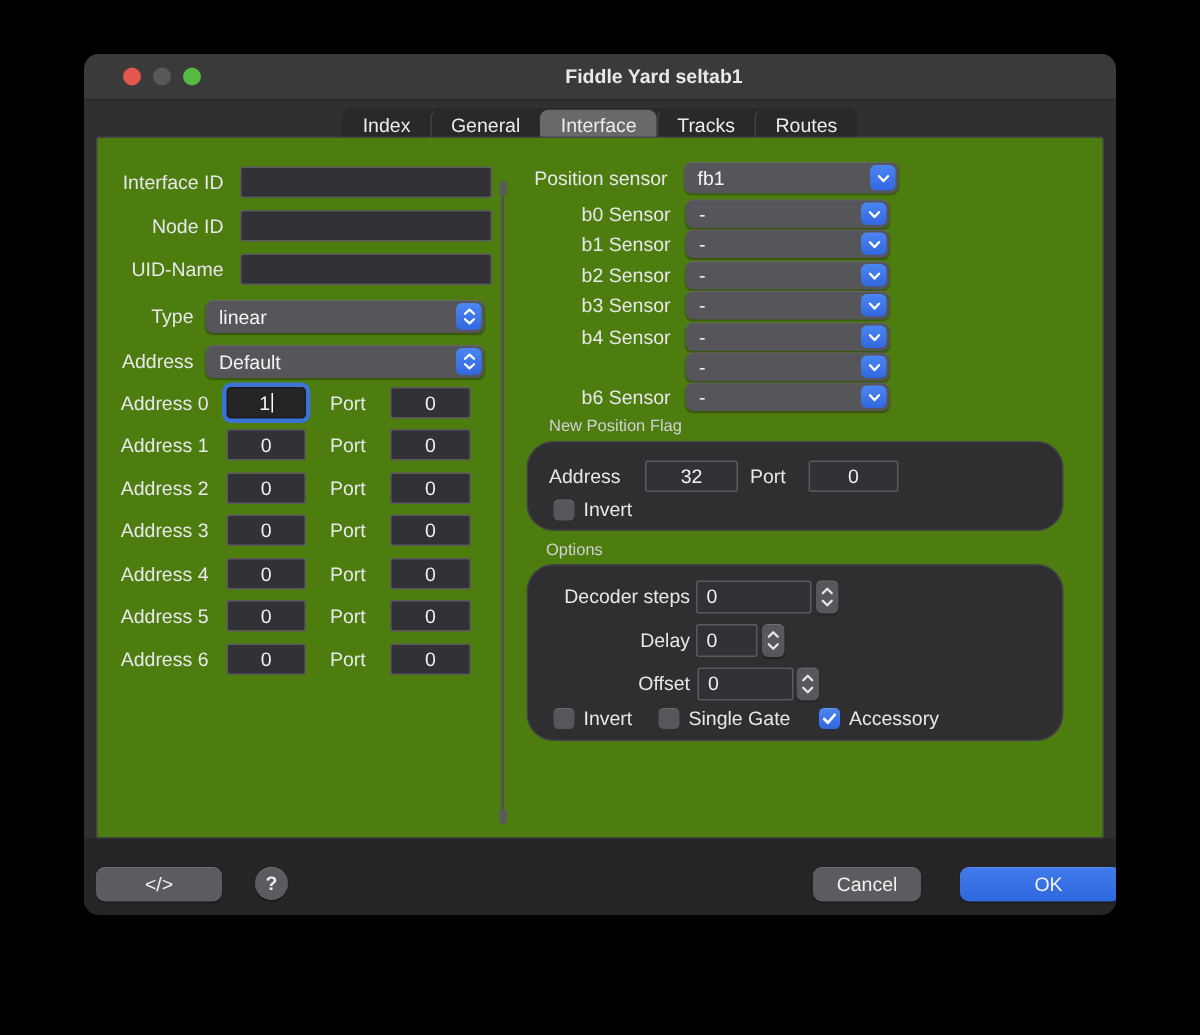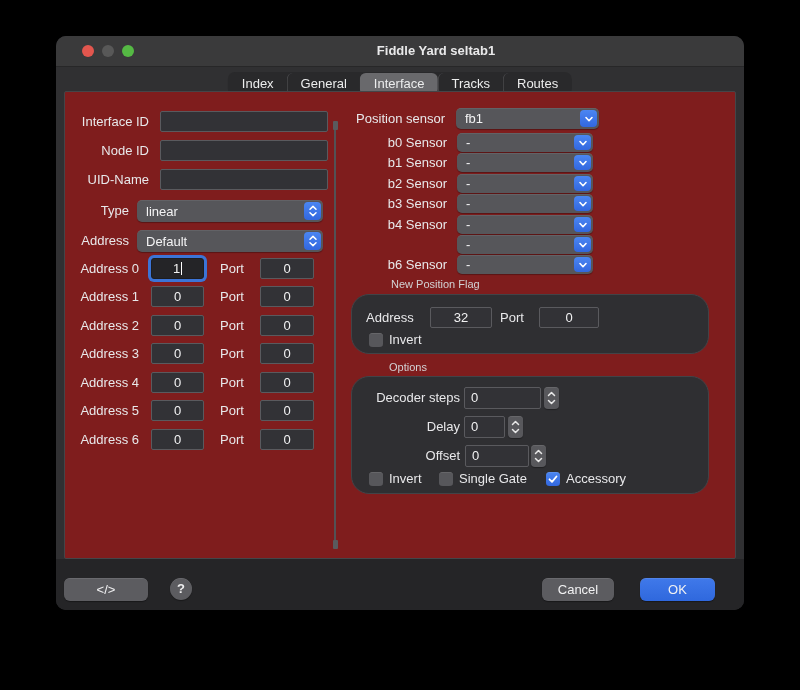--- a/index.html
+++ b/index.html
@@ -12,21 +12,21 @@
   .title{position:absolute;left:0;top:0;width:100%;height:30px;line-height:30px;text-align:center;
     color:#e9e9ea;font-size:13px;font-weight:bold;margin-left:36px;}
   .light{position:absolute;top:9px;width:12px;height:12px;border-radius:50%;}
   
   .tabbar{position:absolute;top:36px;left:50%;transform:translateX(-50%);display:flex;
     background:#29292b;border-radius:7px;padding:1px;height:22px;align-items:stretch;}
   .seg{color:#eceded;font-size:13px;padding:0 13px;line-height:22px;border-radius:6px;white-space:nowrap;}
   .seg + .seg{border-left:1px solid #47474a;}
   .seg.selected{background:#69696c;border-left-color:transparent;}
   
-  .tabbox{position:absolute;left:8px;top:55px;width:672px;height:468px;background:#7f1d1d;
+  .tabbox{position:absolute;left:8px;top:55px;width:672px;height:468px;background:#4d7c0f;
     border:1px solid #454548;border-radius:2px;box-sizing:border-box;}
   .bottomstrip{position:absolute;left:0;top:523px;width:688px;height:51px;background:#252527;}
   
   .label{position:absolute;color:#e8e8ea;font-size:13px;}
   .r{text-align:right;}
   .tfield{position:absolute;background:#323236;border:1px solid #5a5a5e;border-radius:2px;
     box-sizing:border-box;color:#f2f2f3;font-size:13px;}
   .center{text-align:center;}
   .tfield.focused{box-shadow:0 0 0 3px #3c74d6;background:#242427;border-color:#1d1d1f;border-radius:3px;}
   .caret{display:inline-block;width:1px;height:13px;background:#fff;vertical-align:-2px;margin-left:1px;}
@@ -37,21 +37,21 @@
     background:linear-gradient(#4b86f2,#3267df);display:flex;align-items:center;justify-content:center;}
   .stepper{position:absolute;width:15px;height:22px;border-radius:4px;background:#58585c;
     box-shadow:inset 0 0.5px 0 rgba(255,255,255,.18),0 1px 1px rgba(0,0,0,.3);
     display:flex;flex-direction:column;align-items:center;justify-content:center;}
   .checkbox{position:absolute;width:14px;height:14px;border-radius:3.5px;background:#57575b;
     box-shadow:inset 0 0.5px 0 rgba(255,255,255,.18);}
   .checkbox.checked{background:linear-gradient(#4b86f2,#3267df);}
   .checkbox svg{position:absolute;left:1px;top:1px;display:none;}
   .checkbox.checked svg{display:block;}
   .groupbox{position:absolute;background:#2f2f32;border:1px solid #434347;border-radius:18px;box-sizing:border-box;}
-  .grouptitle{position:absolute;color:#d2d2d4;font-size:11px;margin-left:25px;}
+  .grouptitle{position:absolute;color:#d2d2d4;font-size:11px;}
   .splitter{position:absolute;left:268px;top:29px;width:5px;height:428px;}
   .splitter .line{position:absolute;left:1px;top:0;width:2px;height:100%;background:#525255;}
   .splitter .cap{position:absolute;left:0;width:5px;height:9px;background:#5a5a5d;border-radius:1px;}
   .splitter .cap.b{bottom:0;}
   
   .btn{position:absolute;height:23px;border-radius:6px;background:#5c5c60;color:#f2f2f3;font-size:13px;
     line-height:23px;text-align:center;box-shadow:inset 0 0.5px 0 rgba(255,255,255,.18),0 1px 1px rgba(0,0,0,.35);}
   .btn.primary{background:linear-gradient(#4079ea,#2f68dd);}
   .helpbtn{position:absolute;width:22px;height:22px;border-radius:50%;background:#5c5c60;color:#eeeeef;
     font-size:13px;font-weight:bold;line-height:22px;text-align:center;
@@ -277,15 +277,15 @@
       </div>
       <div class="label" style="left:214px;top:94px;line-height:15px;">Accessory</div>
     </div>
 
   </div>
 
   <div class="bottomstrip"></div>
   <div class="btn" style="left:8px;top:542px;width:84px;">&lt;/&gt;</div>
   <div class="helpbtn" style="left:114px;top:542px;">?</div>
   <div class="btn" style="left:486px;top:542px;width:72px;">Cancel</div>
-  <div class="btn primary" style="left:584px;top:542px;width:75px;">OK</div>
+  <div class="btn primary" style="left:584px;top:542px;width:96px;padding-left:11px;">OK</div>
 
 </div>
 
 </body></html>

